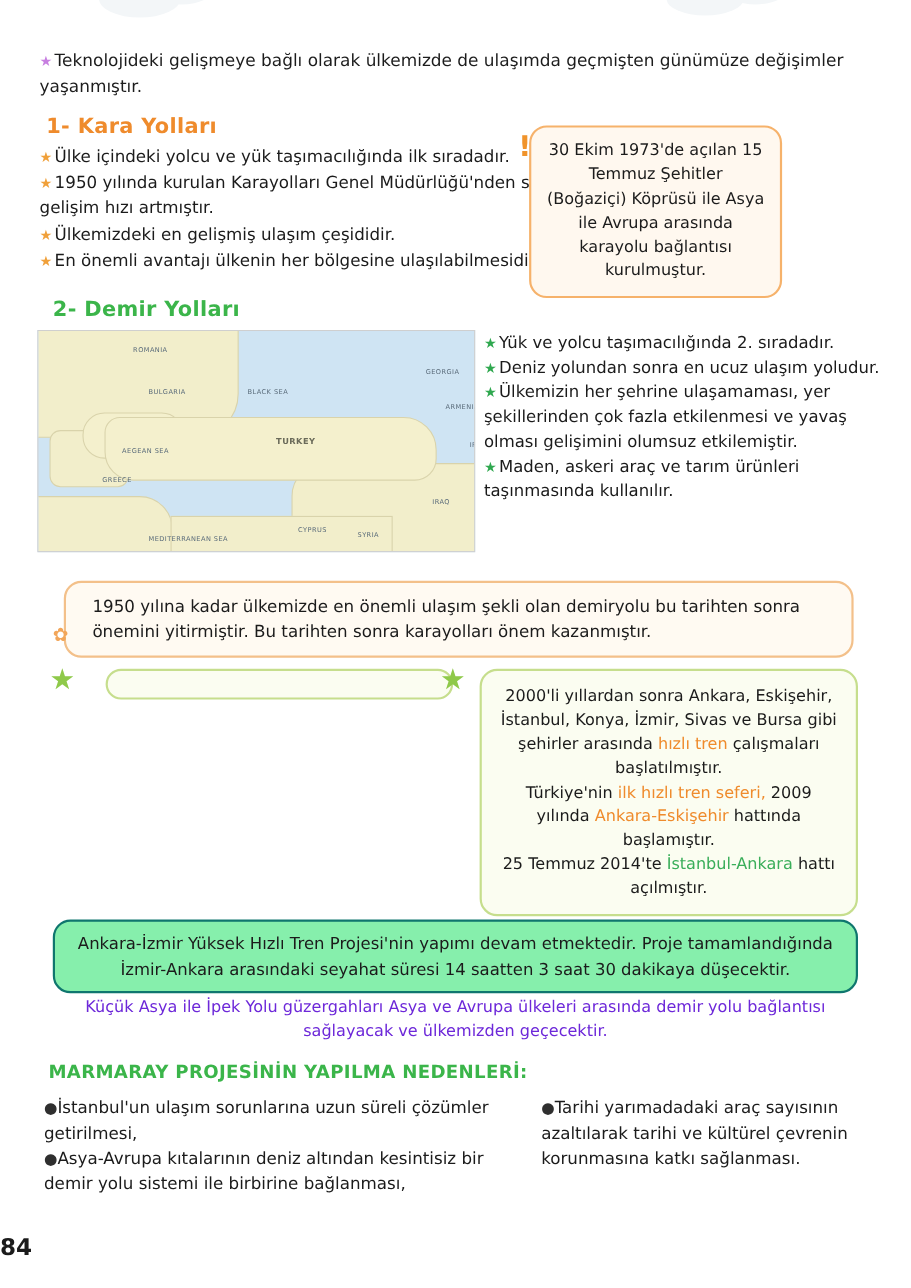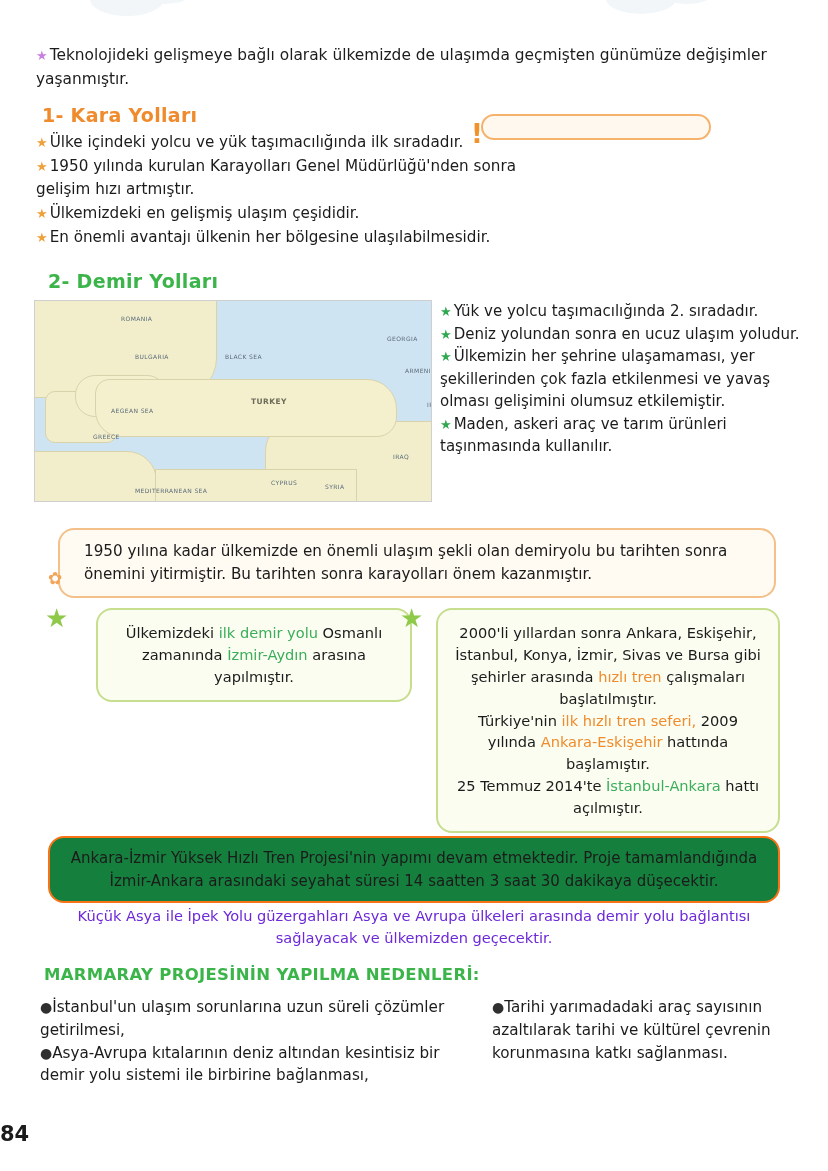--- a/index.html
+++ b/index.html
@@ -198,23 +198,23 @@
   .gr { color: #3aae5a; }
   .og { color: #ef8b2c; }
 
   
   .box-ank {
     position: absolute;
     left: 48px;
     top: 836px;
     width: 732px;
     box-sizing: border-box;
-    border: 2px solid #f97316;
+    border: 2px solid #0f766e;
     border-radius: 16px;
-    background: #15803d;
+    background: #86efac;
     padding: 9px 18px;
     font-size: 15px;
     line-height: 1.5;
     text-align: center;
   }
 
   .orange-note {
     position: absolute;
     left: 48px;
     top: 905px;
@@ -281,20 +281,21 @@
 
   <div class="list1">
     <div class="li"><span class="star star-o">★</span><span>Ülke içindeki yolcu ve yük taşımacılığında ilk sıradadır.</span></div>
     <div class="li"><span class="star star-o">★</span><span>1950 yılında kurulan Karayolları Genel Müdürlüğü'nden sonra gelişim hızı artmıştır.</span></div>
     <div class="li"><span class="star star-o">★</span><span>Ülkemizdeki en gelişmiş ulaşım çeşididir.</span></div>
     <div class="li"><span class="star star-o">★</span><span>En önemli avantajı ülkenin her bölgesine ulaşılabilmesidir.</span></div>
   </div>
 
   <div class="callout-orange">
     <span class="excl">!</span>
+    <span>30 Ekim 1973'de açılan 15 Temmuz Şehitler (Boğaziçi) Köprüsü ile Asya ile Avrupa arasında karayolu bağlantısı kurulmuştur.</span>
   </div>
 
   <div class="h-green">2- Demir Yolları</div>
 
   <div class="map">
     <div class="sea"></div>
     <div class="land l-eu"></div>
     <div class="land l-gr"></div>
     <div class="land l-se"></div>
     <div class="land l-sw"></div>
@@ -325,23 +326,20 @@
     <div class="li"><span class="star star-g">★</span><span>Maden, askeri araç ve tarım ürünleri taşınmasında kullanılır.</span></div>
   </div>
 
   <div class="box-cream">
     <span class="flower">✿</span>
     <span>1950 yılına kadar ülkemizde en önemli ulaşım şekli olan demiryolu bu tarihten sonra önemini yitirmiştir. Bu tarihten sonra karayolları önem kazanmıştır.</span>
   </div>
 
   <div class="leaf leaf-l">★</div>
   <div class="box-green box-green-left">
-    <div>
-      <span>Ülkemizdeki </span><span class="gr">ilk demir yolu</span><span> Osmanlı zamanında </span><span class="gr">İzmir-Aydın</span><span> arasına yapılmıştır.</span>
-    </div>
   </div>
 
   <div class="leaf leaf-r">★</div>
   <div class="box-green box-green-right">
     <div>
       <span>2000'li yıllardan sonra Ankara, Eskişehir, İstanbul, Konya, İzmir, Sivas ve Bursa gibi şehirler arasında </span><span class="og">hızlı tren</span><span> çalışmaları başlatılmıştır.</span>
     </div>
     <div>
       <span>Türkiye'nin </span><span class="og">ilk hızlı tren seferi,</span><span> 2009 yılında </span><span class="og">Ankara-Eskişehir</span><span> hattında başlamıştır.</span>
     </div>

